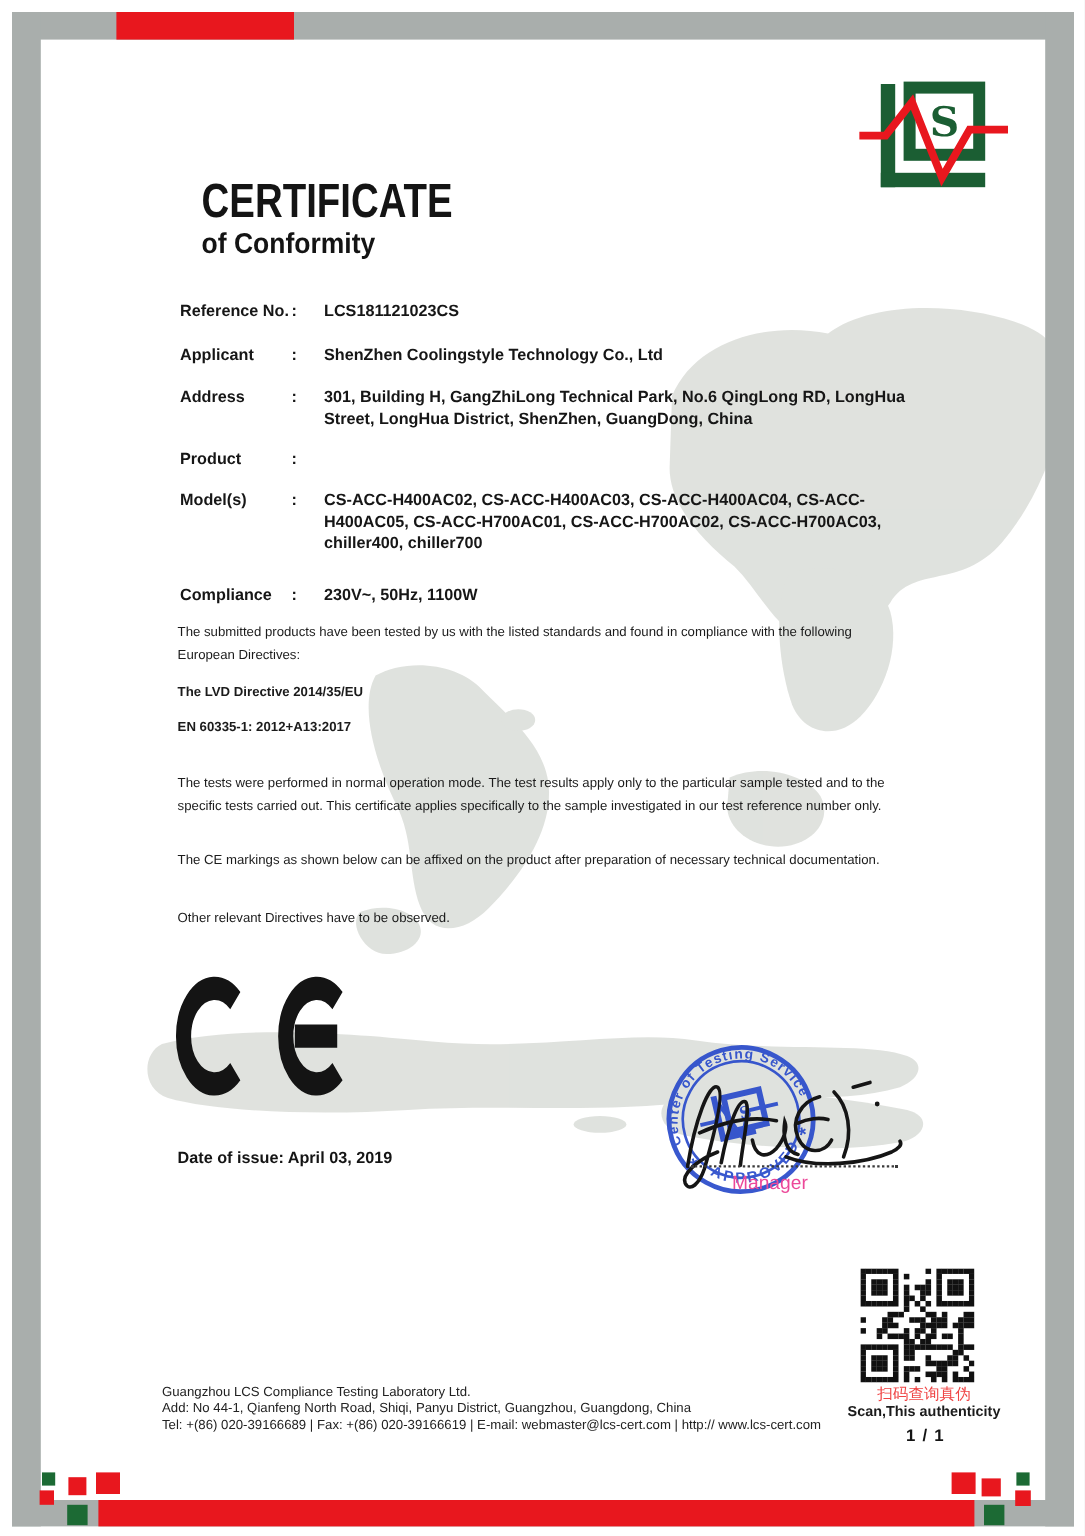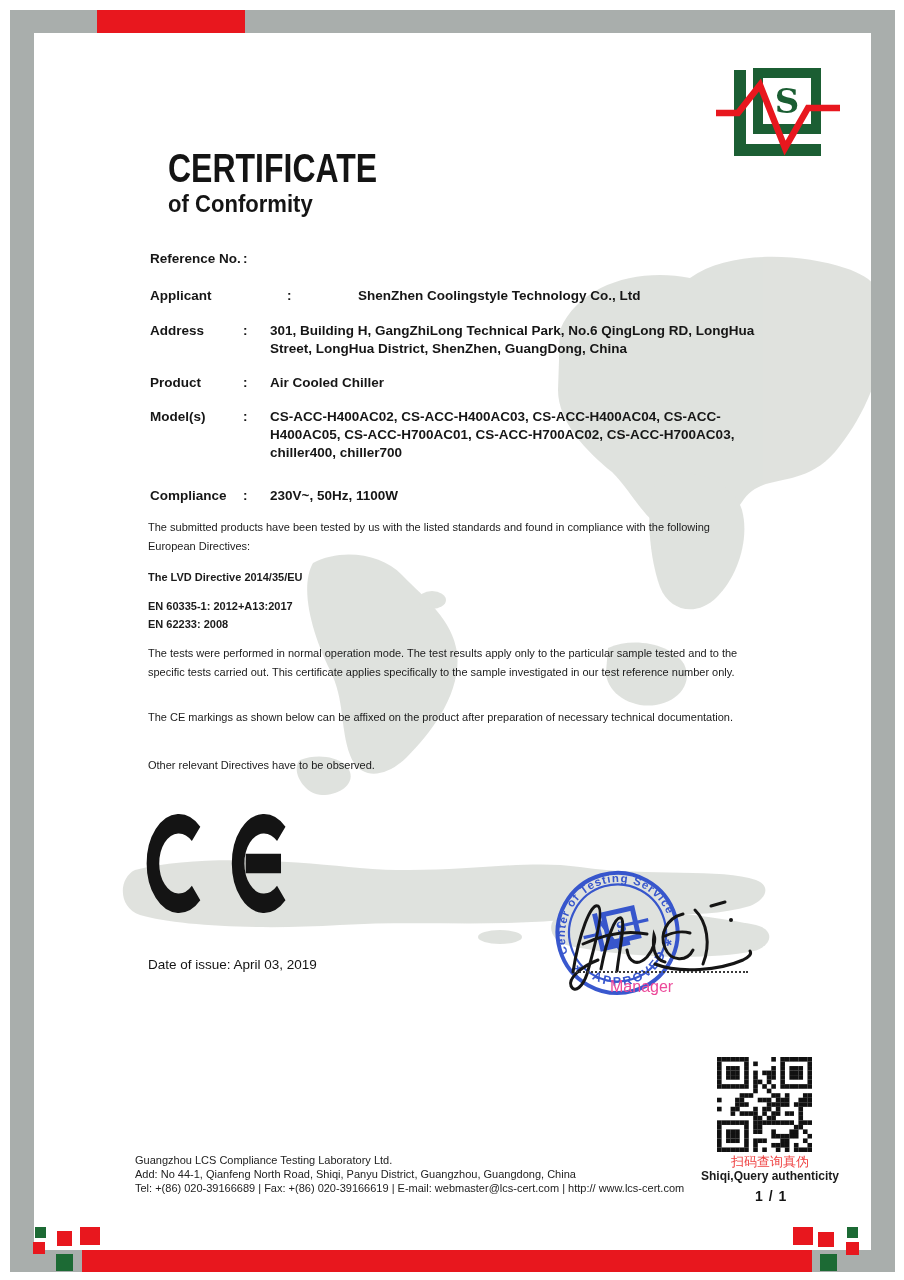--- a/index.html
+++ b/index.html
@@ -36,33 +36,33 @@
     position:absolute; left:168px; top:190px; z-index:2;
     font-size:24px; font-weight:700; color:#141414;
     transform:scaleX(0.92); transform-origin:left top; white-space:nowrap;
   }
   
   .field { position:absolute; left:150px; width:618px; display:flex; z-index:2;
            font-size:13.5px; font-weight:700; line-height:18px; color:#161616; }
   .field .lbl { flex:0 0 93px; }
   .field .col { flex:0 0 27px; }
   .field .val { flex:1 1 auto; max-width:497px; }
-  .f-ref   { top:250px; } .f-app { top:287px;gap:44px; } .f-addr { top:322px; }
+  .f-ref   { top:250px; } .f-app { top:287px; } .f-addr { top:322px; }
   .f-prod  { top:374px; } .f-mod { top:408px; } .f-par  { top:487px; }
   
   .para { position:absolute; left:148px; width:608px; z-index:2;
           font-size:11px; line-height:19px; color:#1b1b1b; }
   .p-intro { top:518px; } .p-lvd { top:568px; font-weight:700; }
   .p-std   { top:597px; font-weight:700; line-height:18px; }
   .p-tests { top:644px; } .p-ce { top:708px; } .p-other { top:756px; }
   
   .ce-mark { position:absolute; left:146px; top:813px; z-index:2; }
   
   .date-line { position:absolute; left:148px; top:957px; z-index:2;
-               font-size:13.5px; font-weight:400; color:#141414;text-align:center; }
+               font-size:13.5px; font-weight:700; color:#141414;text-align:center; }
   
   .stamp { position:absolute; left:533px; top:850px; z-index:3; opacity:0.93; }
   .signature { position:absolute; left:535px; top:872px; z-index:4; }
   .sig-rule { position:absolute; left:576px; top:971px; width:172px; z-index:4;
               border-top:2px dotted #3a3a3a; }
   .manager { position:absolute; left:610px; top:978px; z-index:4;
              font-size:16px; color:#ec4899; }
   
   .qr { position:absolute; left:717px; top:1057px; z-index:2; }
   .qr-cap-zh { position:absolute; left:660px; top:1153px; width:220px; z-index:2;
@@ -120,52 +120,51 @@
     <text x="71" y="47" text-anchor="middle" font-family="'DejaVu Serif', serif" font-size="34" font-weight="700" fill="#1b5e33">S</text>
     <polyline points="0,47 22,47 44,19 69,82 92,42 124,42" fill="none" stroke="#e8171e" stroke-width="6.5"></polyline>
   </svg>
 
   <div class="title-main">CERTIFICATE</div>
   <div class="title-sub">of Conformity</div>
 
   <div class="field f-ref">
     <span class="lbl">Reference No.</span>
     <span class="col">:</span>
+    <span class="val">LCS181121023CS</span>
   </div>
   <div class="field f-app">
     <span class="lbl">Applicant</span>
     <span class="col">:</span>
     <span class="val">ShenZhen Coolingstyle Technology Co., Ltd</span>
   </div>
   <div class="field f-addr">
     <span class="lbl">Address</span>
     <span class="col">:</span>
     <span class="val">301, Building H, GangZhiLong Technical Park, No.6 QingLong RD, LongHua Street, LongHua District, ShenZhen, GuangDong, China</span>
   </div>
   <div class="field f-prod">
     <span class="lbl">Product</span>
     <span class="col">:</span>
-    <span class="val">Air Cooled Chiller</span>
   </div>
   <div class="field f-mod">
     <span class="lbl">Model(s)</span>
     <span class="col">:</span>
     <span class="val">CS-ACC-H400AC02, CS-ACC-H400AC03, CS-ACC-H400AC04, CS-ACC-H400AC05, CS-ACC-H700AC01, CS-ACC-H700AC02, CS-ACC-H700AC03, chiller400, chiller700</span>
   </div>
   <div class="field f-par">
     <span class="lbl">Compliance</span>
     <span class="col">:</span>
     <span class="val">230V~, 50Hz, 1100W</span>
   </div>
 
   <div class="para p-intro">The submitted products have been tested by us with the listed standards and found in compliance with the following European Directives:</div>
   <div class="para p-lvd">The LVD Directive 2014/35/EU</div>
   <div class="para p-std">
     <div>EN 60335-1: 2012+A13:2017</div>
-    <div>EN 62233: 2008</div>
   </div>
   <div class="para p-tests">The tests were performed in normal operation mode. The test results apply only to the particular sample tested and to the specific tests carried out. This certificate applies specifically to the sample investigated in our test reference number only.</div>
   <div class="para p-other">Other relevant Directives have to be observed.</div>
   <div class="para p-ce">The CE markings as shown below can be affixed on the product after preparation of necessary technical documentation.</div>
 
   <svg class="ce-mark" width="148" height="101" viewBox="0 0 148 101" role="img" aria-label="CE">
     <g transform="scale(0.6309,0.9706)" fill="none" stroke="#141414" stroke-width="20">
       <path d="M79.4,21.5 A41,41 0 1 0 79.4,82.5"></path>
       <path d="M214.4,21.5 A41,41 0 1 0 214.4,82.5"></path>
       <path d="M158,52 L214,52"></path>
@@ -435,21 +434,21 @@
       <rect x="8" y="20" width="1.02" height="1.02" fill="#111"></rect>
       <rect x="10" y="20" width="1.02" height="1.02" fill="#111"></rect>
       <rect x="13" y="20" width="1.02" height="1.02" fill="#111"></rect>
       <rect x="15" y="20" width="1.02" height="1.02" fill="#111"></rect>
       <rect x="17" y="20" width="1.02" height="1.02" fill="#111"></rect>
       <rect x="18" y="20" width="1.02" height="1.02" fill="#111"></rect>
       <rect x="19" y="20" width="1.02" height="1.02" fill="#111"></rect>
       <rect x="20" y="20" width="1.02" height="1.02" fill="#111"></rect>
     </svg>
   <div class="qr-cap-zh">扫码查询真伪</div>
-  <div class="qr-cap-en">Shiqi,Query authenticity</div>
+  <div class="qr-cap-en">Scan,This authenticity</div>
   <div class="page-num">1 / 1</div>
 
   <div class="footer">
     <div>Guangzhou LCS Compliance Testing Laboratory Ltd.</div>
     <div>Add: No 44-1, Qianfeng North Road, Shiqi, Panyu District, Guangzhou, Guangdong, China</div>
     <div>Tel: +(86) 020-39166689  |  Fax: +(86) 020-39166619  |  E-mail: webmaster@lcs-cert.com  |  http:// www.lcs-cert.com</div>
   </div>
 
 </div>
 

